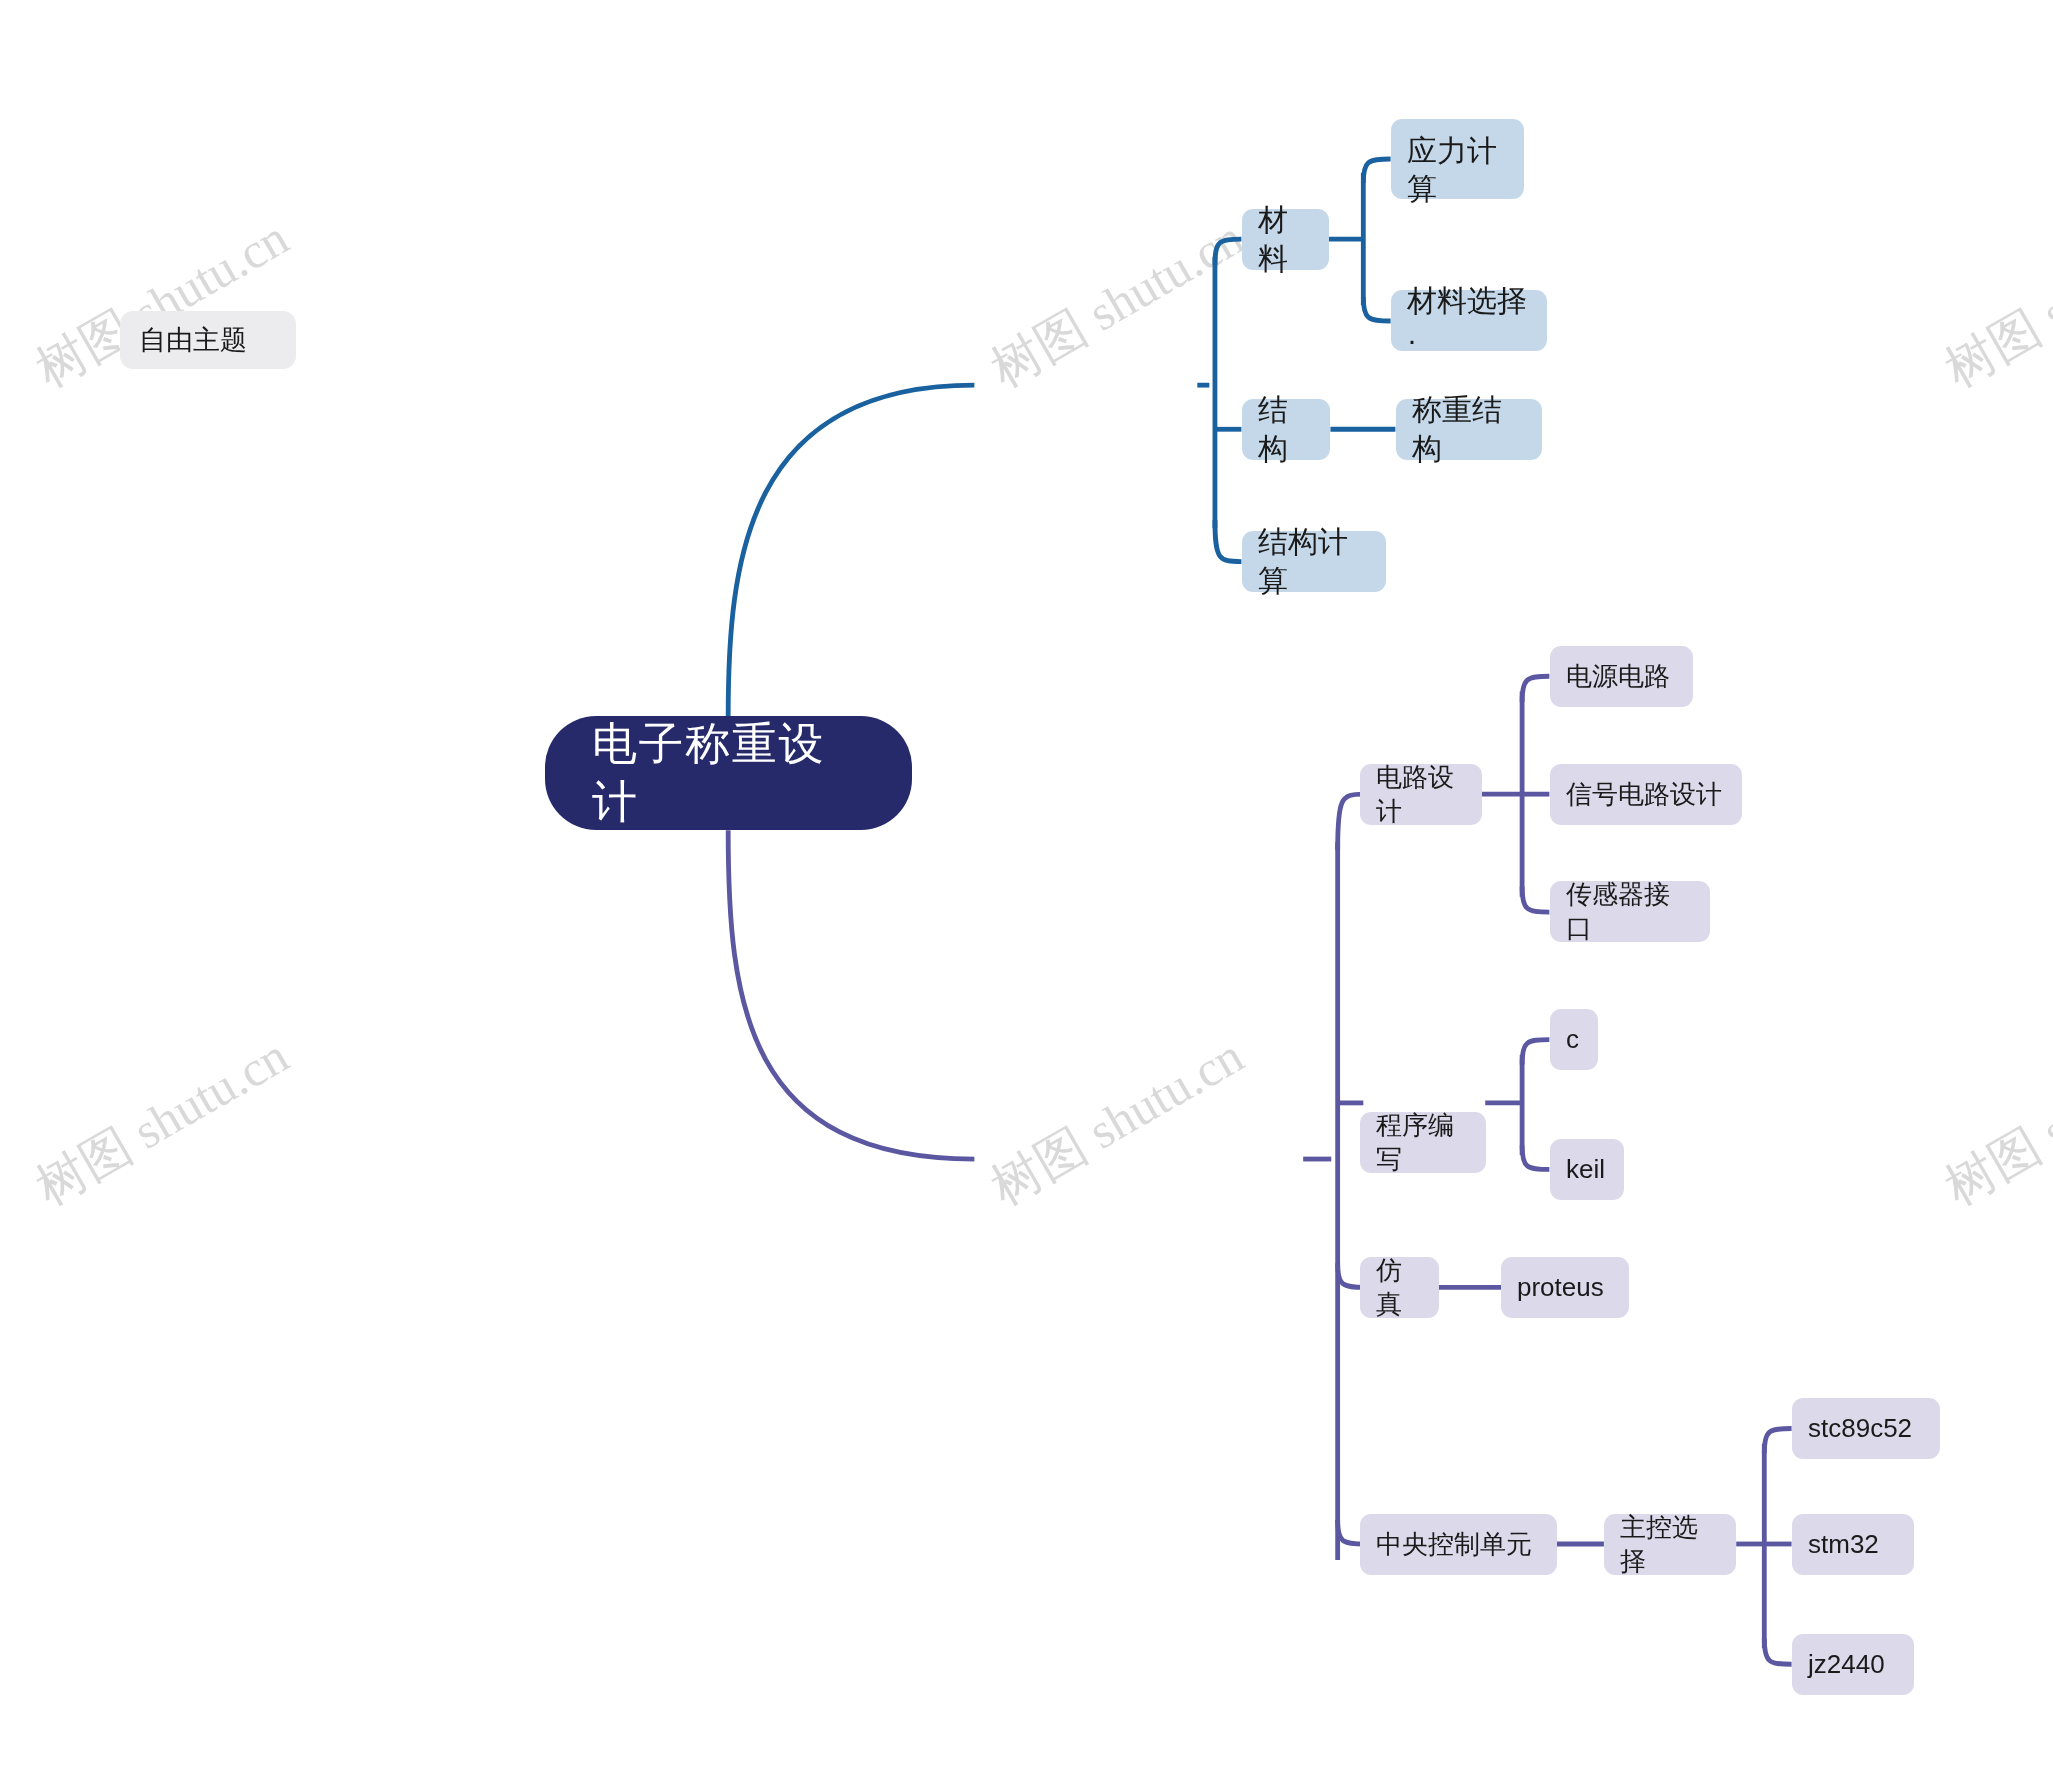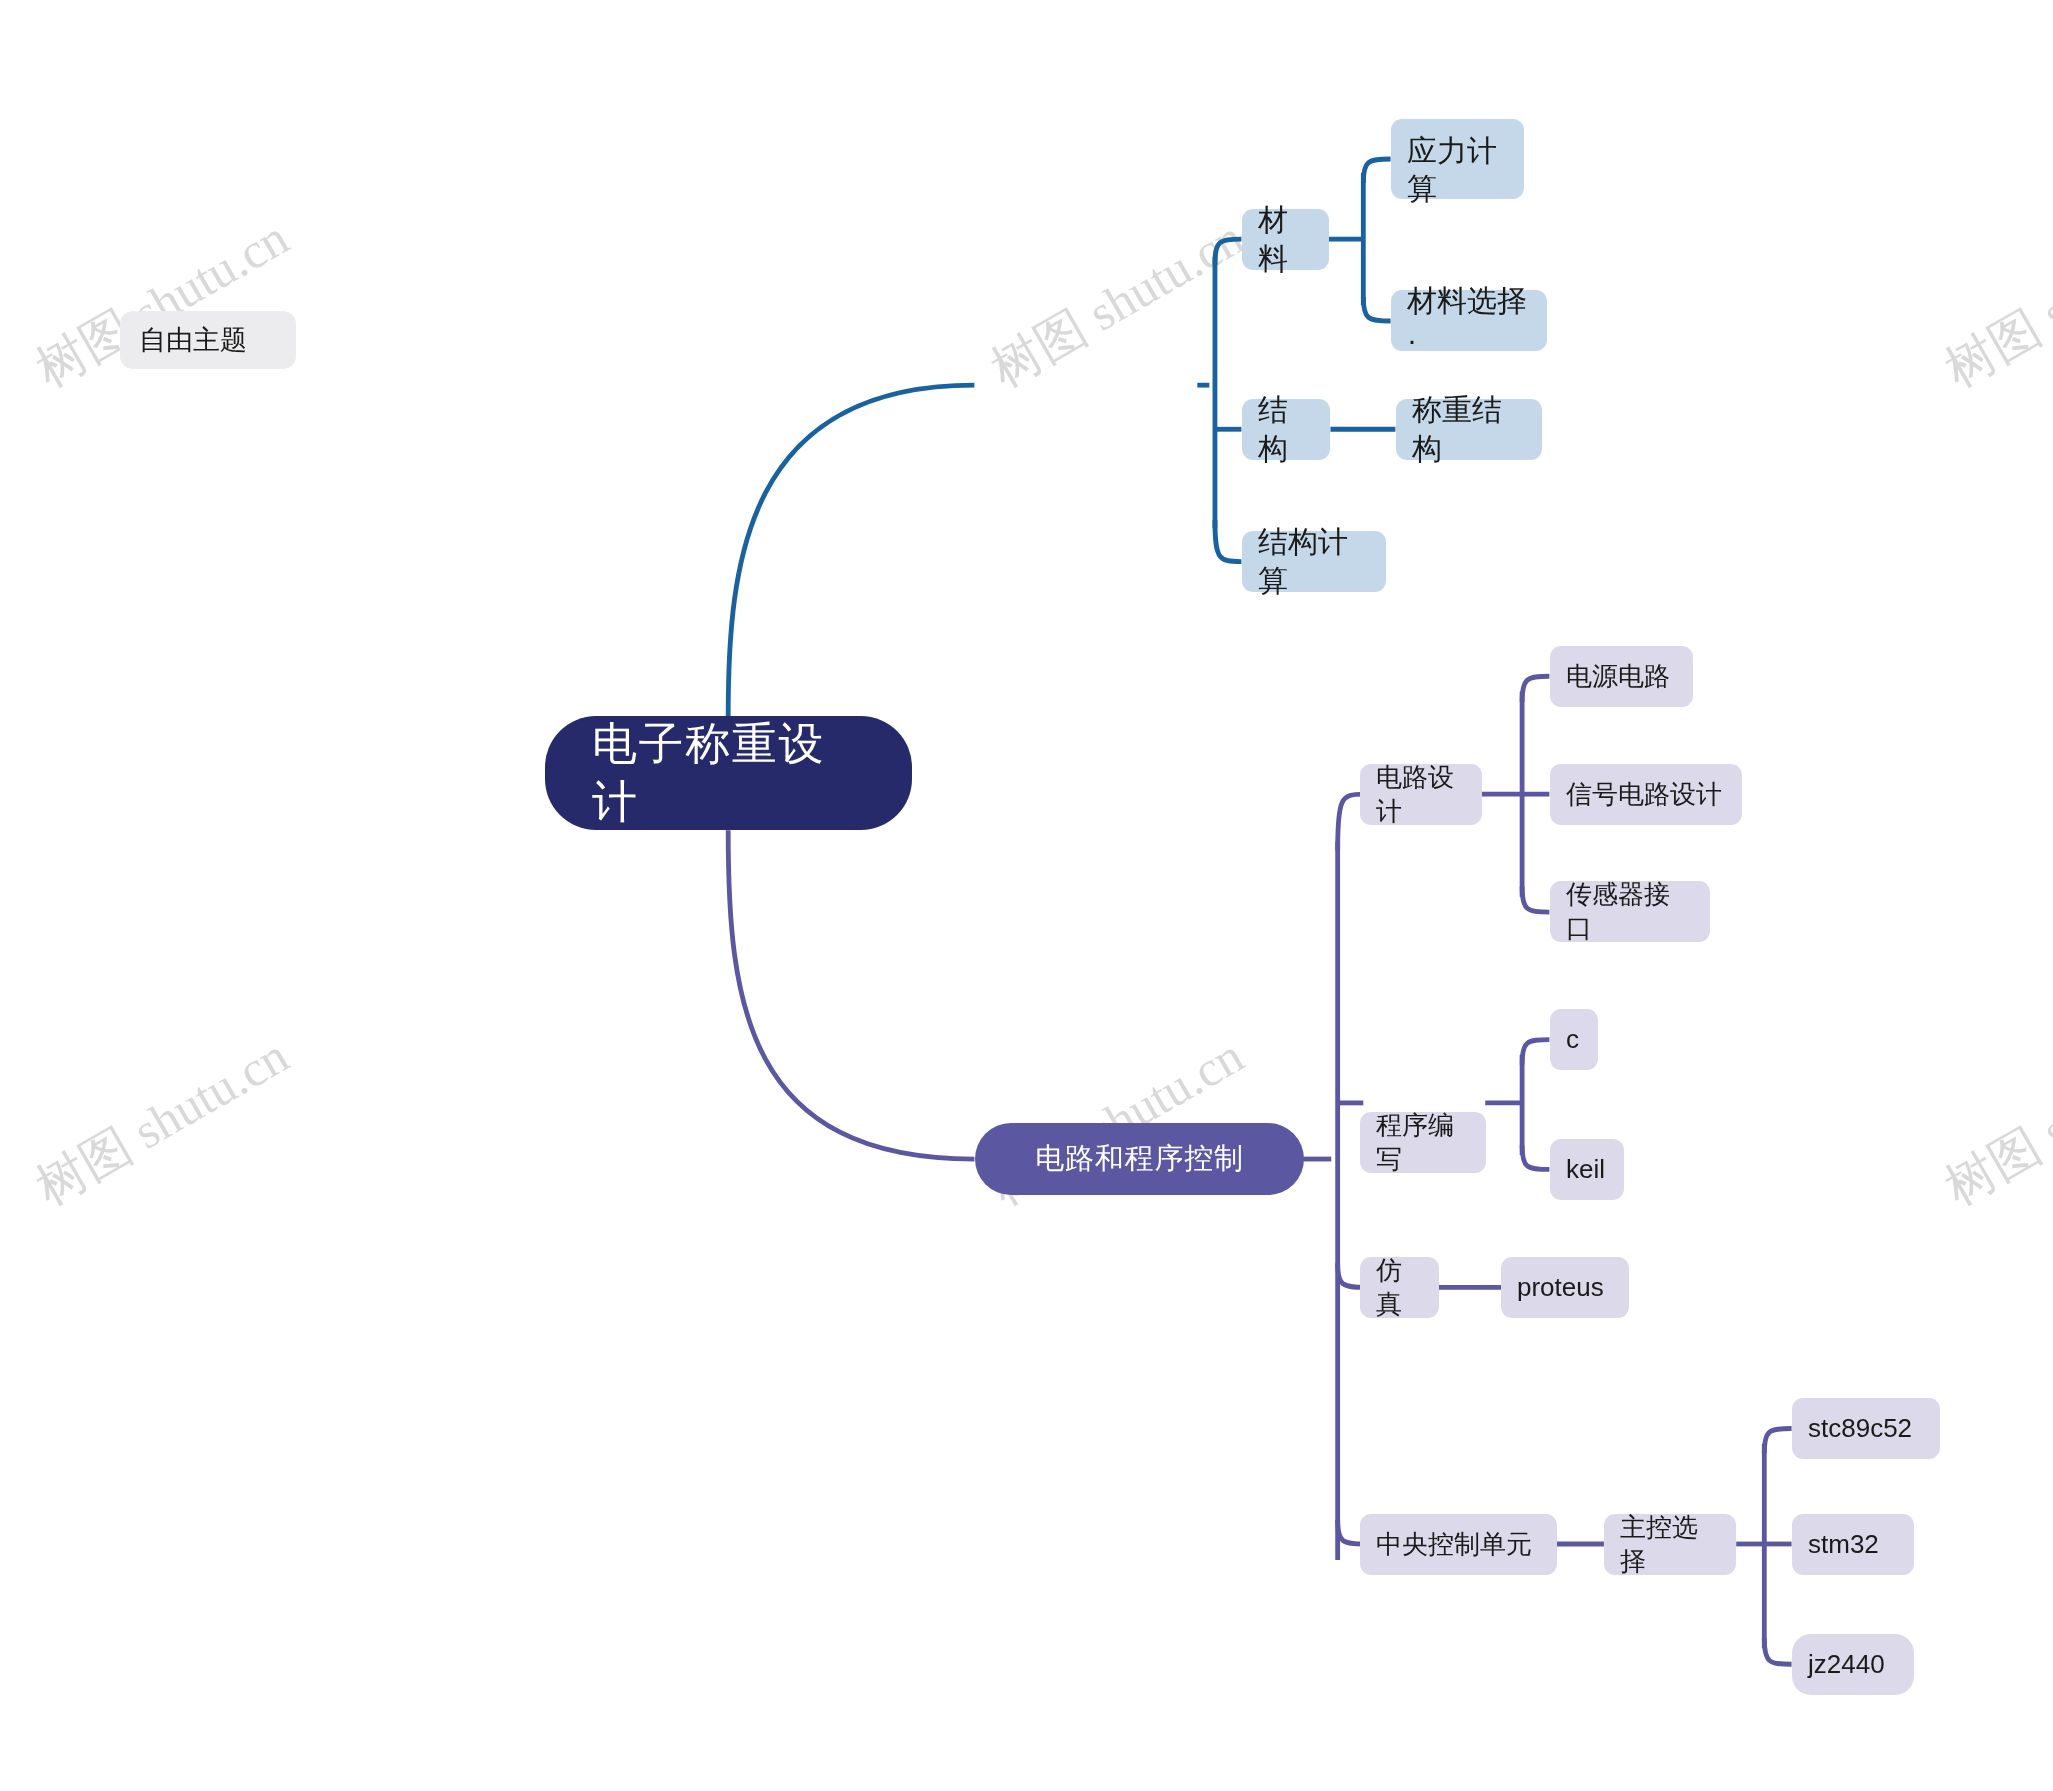--- a/index.html
+++ b/index.html
@@ -201,21 +201,20 @@
 算</div>
 
   <div class="node leaf-blue" style="left:1391px; top:290px; width:156px; height:61px;">材料选择·</div>
 
   <div class="node leaf-blue" style="left:1242px; top:399px; width:88px; height:61px;">结构</div>
 
   <div class="node leaf-blue" style="left:1396px; top:399px; width:146px; height:61px;">称重结构</div>
 
   <div class="node leaf-blue" style="left:1242px; top:531px; width:144px; height:61px;font-family:Liberation Serif, serif;">结构计算</div>
 
-  <div class="node branch-purple" style="left:975px; top:1123px; width:329px; height:72px;">电路和程序控制</div>
 
   <div class="node leaf-purple" style="left:1360px; top:764px; width:122px; height:61px;">电路设计</div>
 
   <div class="node leaf-purple" style="left:1550px; top:646px; width:143px; height:61px;">电源电路</div>
 
   <div class="node leaf-purple" style="left:1550px; top:764px; width:192px; height:61px;">信号电路设计</div>
 
   <div class="node leaf-purple" style="left:1550px; top:881px; width:160px; height:61px;">传感器接口</div>
 
   <div class="node leaf-purple" style="left:1360px; top:1072px; width:126px; height:61px;margin-top:40px;">程序编写</div>
@@ -229,16 +228,16 @@
   <div class="node leaf-purple" style="left:1501px; top:1257px; width:128px; height:61px;">proteus</div>
 
   <div class="node leaf-purple" style="left:1360px; top:1514px; width:197px; height:61px;">中央控制单元</div>
 
   <div class="node leaf-purple" style="left:1604px; top:1514px; width:132px; height:61px;">主控选择</div>
 
   <div class="node leaf-purple" style="left:1792px; top:1398px; width:148px; height:61px;">stc89c52</div>
 
   <div class="node leaf-purple" style="left:1792px; top:1514px; width:122px; height:61px;">stm32</div>
 
-  <div class="node leaf-purple" style="left:1792px; top:1634px; width:122px; height:61px;border-radius:19px;">jz2440</div>
+  <div class="node leaf-purple" style="left:1792px; top:1634px; width:122px; height:61px;">jz2440</div>
 
 </div>
 
 
 </body></html>

